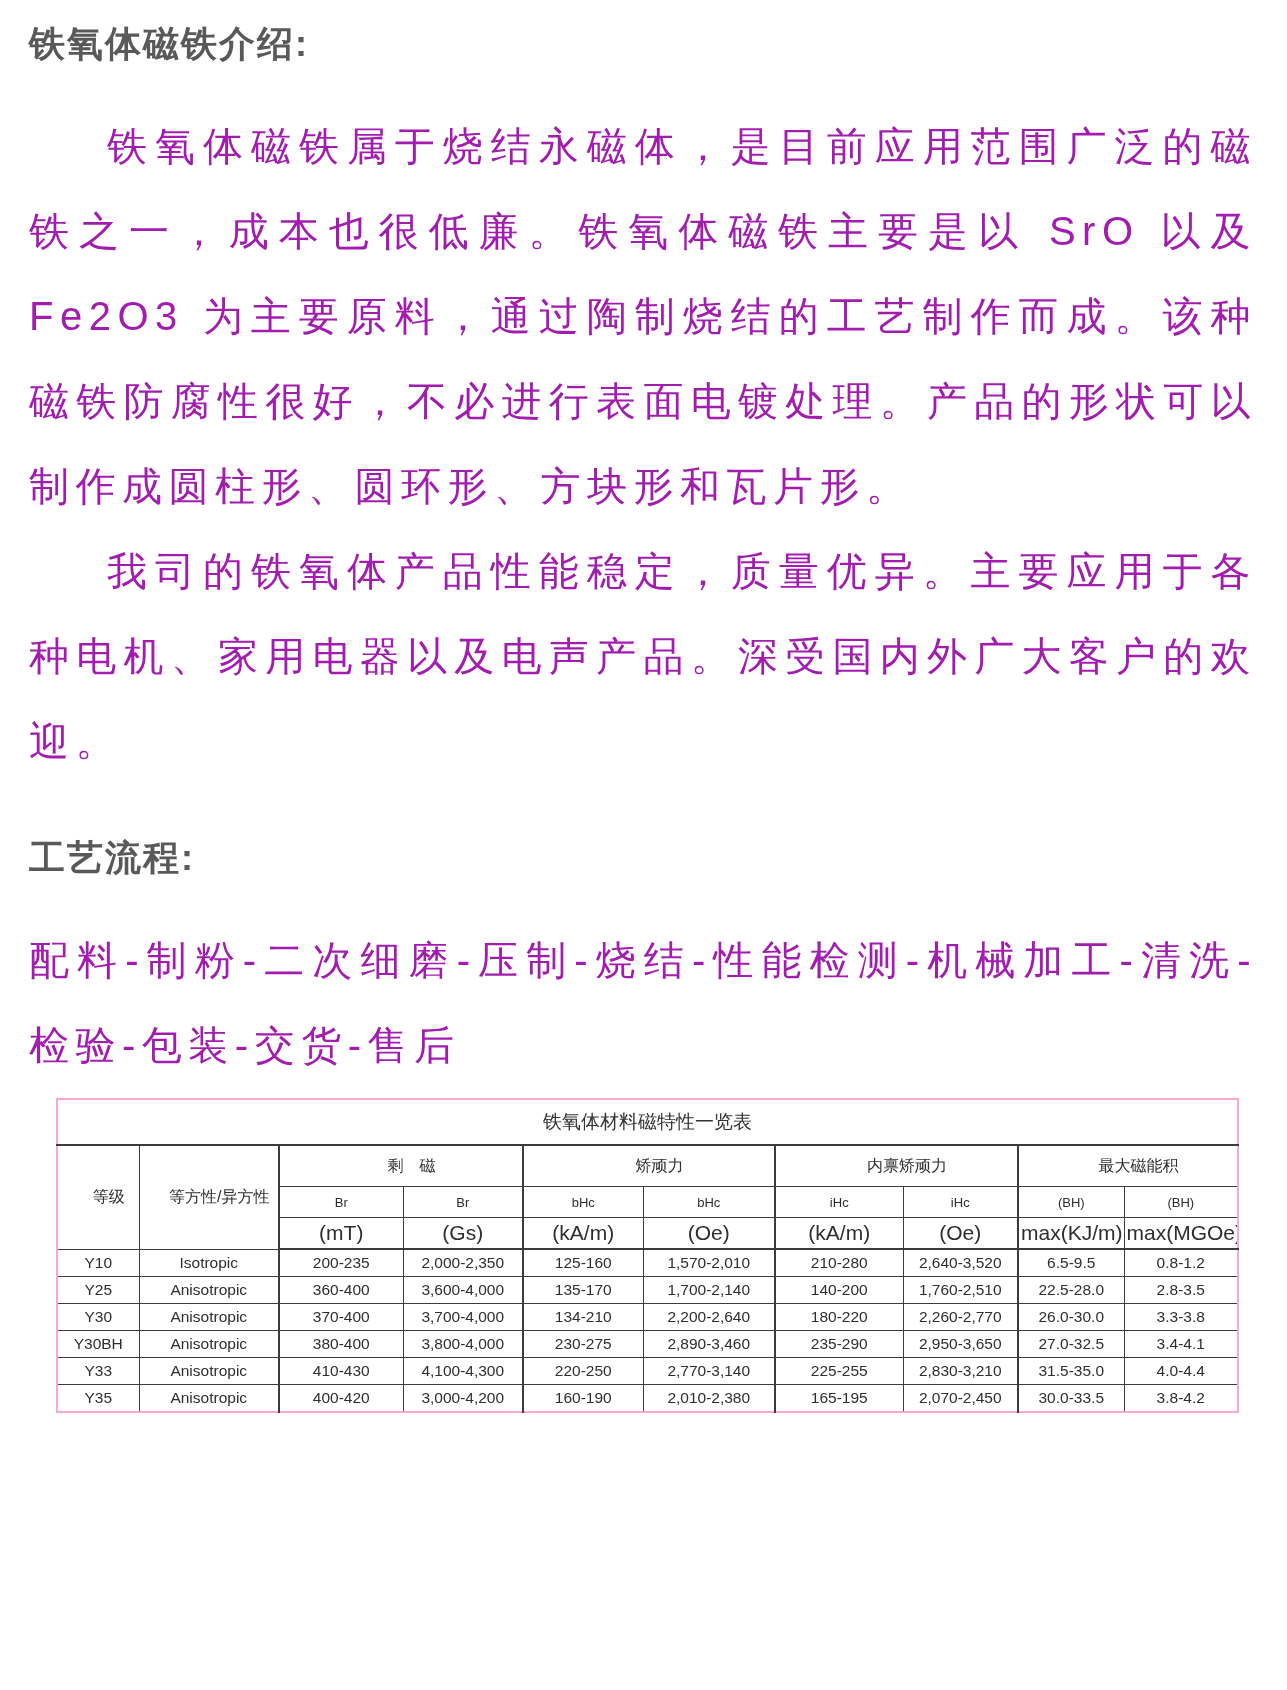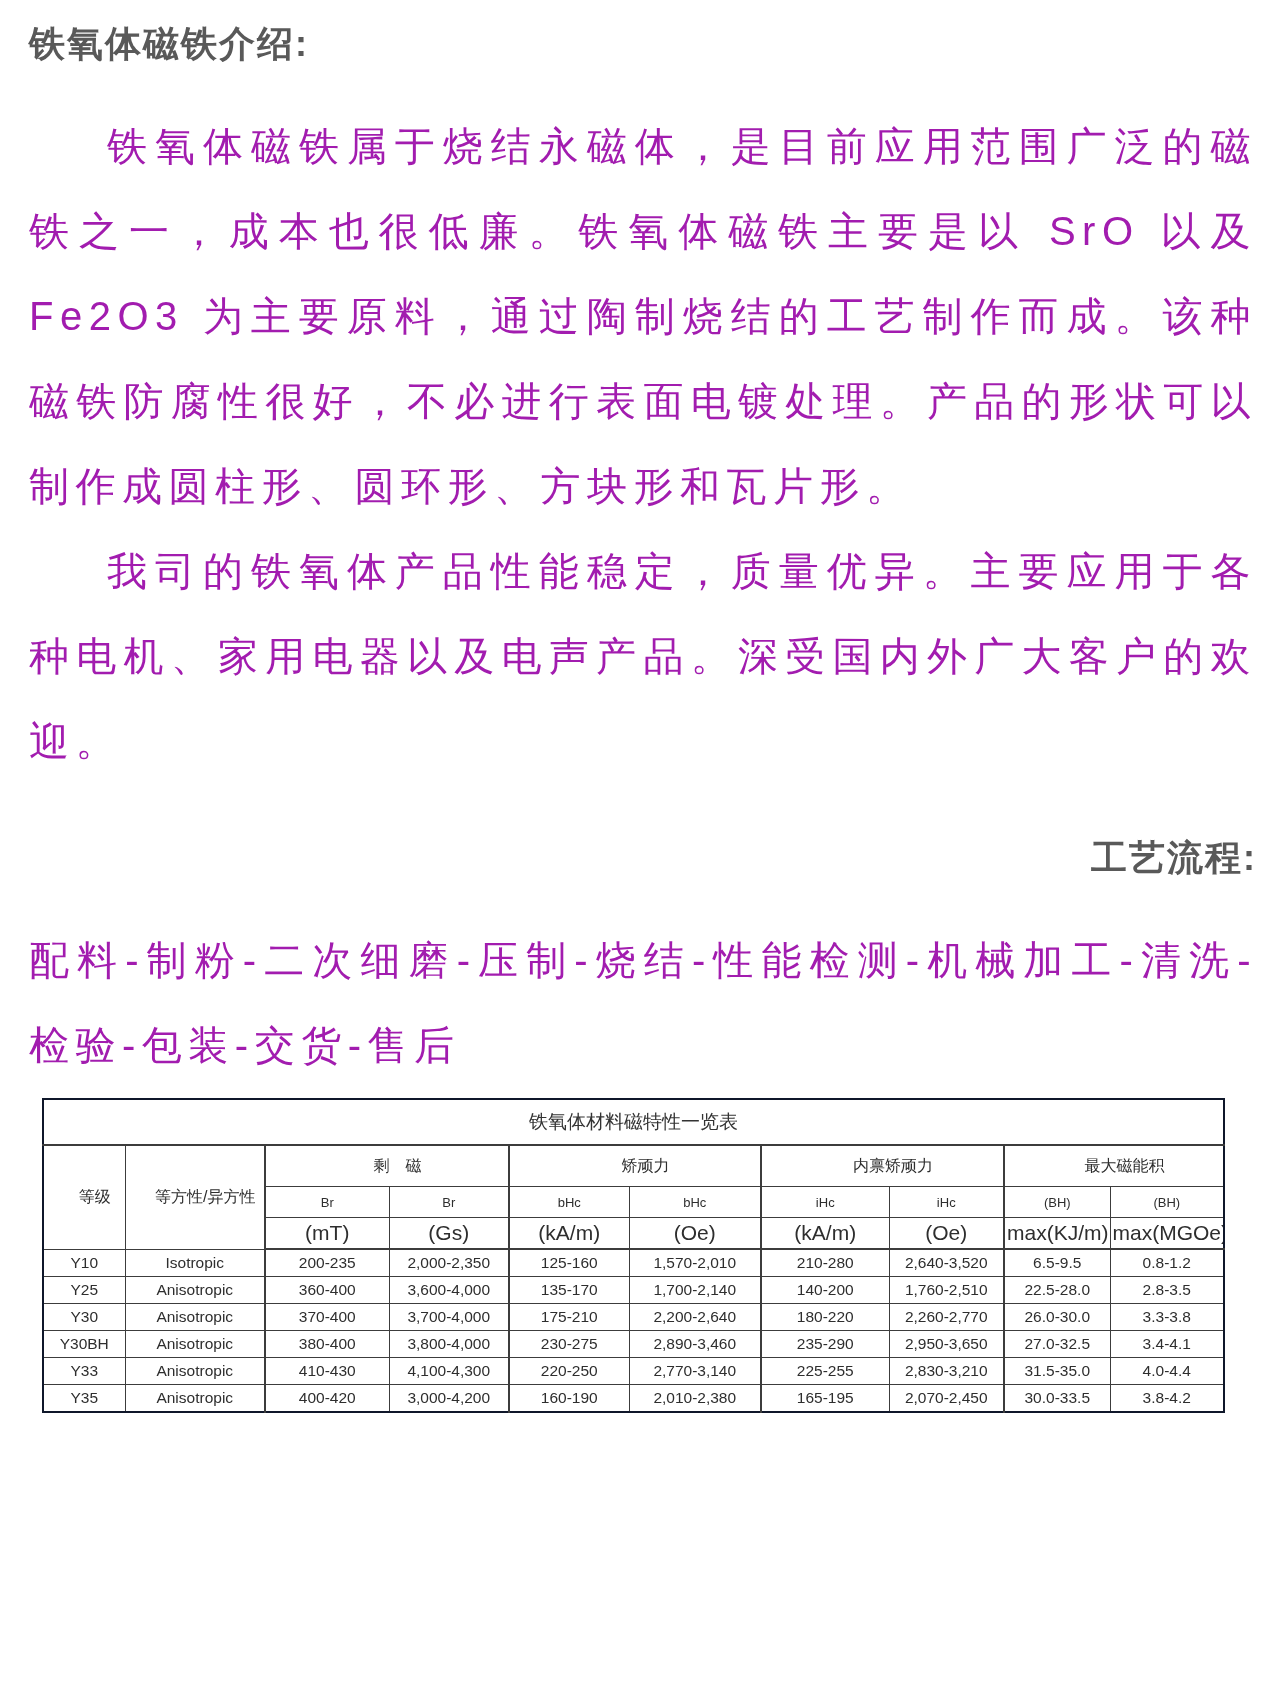--- a/index.html
+++ b/index.html
@@ -21,41 +21,40 @@
   .doc-heading {
     font-size: 36px;
     font-weight: bold;
     color: #595959;
     letter-spacing: 2px;
     line-height: 48px;
     margin: 14px 0 36px 0;
   }
   .doc-heading.second {
     margin: 50px 0 36px 0;
-    text-align: right;
   }
   .body-par {
     font-size: 40px;
     color: #a21caf;
     line-height: 85px;
     letter-spacing: 6.5px;
     text-align: justify;
     margin: 0;
   }
   .body-par.indent {
     text-indent: 78px;
   }
   
   .spec-table {
     border-collapse: collapse;
     table-layout: fixed;
     width: 1181px;
-    margin: 10px 0 0 13px;
+    margin: 10px 0 0 27px;
     color: #2e2e2e;
-    border: 2px solid #0f172a;
+    border: 2px solid #f9a8d4;
   }
   .spec-table th, .spec-table td {
     border: 1px solid #3c3c3c;
     text-align: center;
     vertical-align: middle;
     padding: 0 2px;
     overflow: hidden;
     white-space: nowrap;
     font-weight: normal;
   }
@@ -155,21 +154,21 @@
           <td class="gb">140-200</td>
           <td>1,760-2,510</td>
           <td class="gb">22.5-28.0</td>
           <td>2.8-3.5</td>
         </tr>
         <tr>
           <td>Y30</td>
           <td>Anisotropic</td>
           <td class="gb">370-400</td>
           <td>3,700-4,000</td>
-          <td class="gb">175-210</td>
+          <td class="gb">134-210</td>
           <td>2,200-2,640</td>
           <td class="gb">180-220</td>
           <td>2,260-2,770</td>
           <td class="gb">26.0-30.0</td>
           <td>3.3-3.8</td>
         </tr>
         <tr>
           <td>Y30BH</td>
           <td>Anisotropic</td>
           <td class="gb">380-400</td>

